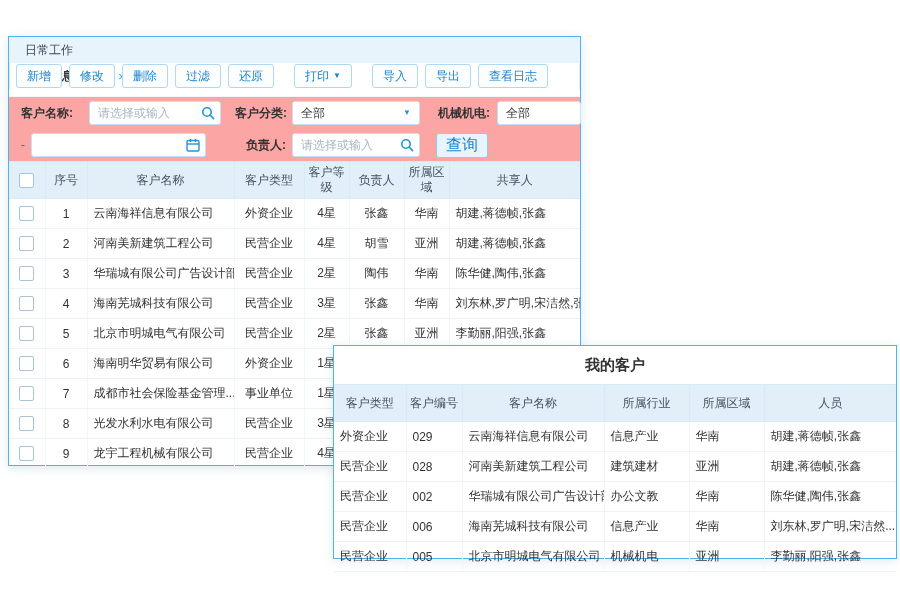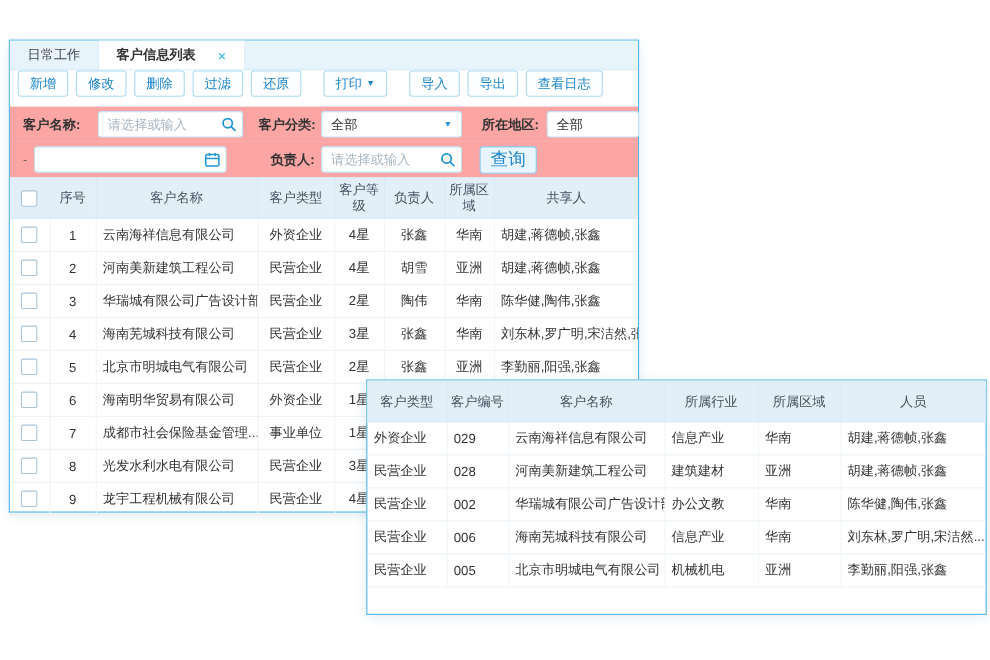--- a/index.html
+++ b/index.html
@@ -6,21 +6,21 @@
   body{
     width:900px;height:600px;position:relative;background:#fff;
     font-family:"Liberation Sans","DejaVu Sans",sans-serif;font-size:12px;color:#333;
     overflow:hidden;
   }
   .window{position:absolute;background:#fff;border:1px solid #4fb4e8;box-shadow:0 2px 10px rgba(70,140,190,.18);box-sizing:border-box;}
   .main-window{left:8px;top:36px;width:573px;height:430px;z-index:1;}
   .my-window{left:333px;top:345px;width:564px;height:214px;z-index:2;}
 
   
-  .tabbar{display:flex;height:26px;background:#e8f4fc;border-bottom:1px solid #cfe8f8;}
+  .tabbar{display:flex;height:26px;background:#e8f4fc;border-bottom:1px solid #cfe8f8;flex-direction:column;}
   .tab{padding:0 16px;line-height:26px;font-size:12px;color:#445;cursor:pointer;}
   .tab.active{background:#fff;color:#333;font-weight:bold;display:flex;align-items:center;gap:20px;border-right:1px solid #d8ecfa;border-left:1px solid #d8ecfa;}
   .tab-close{color:#2ab1e0;font-size:13px;font-weight:normal;line-height:1;cursor:pointer;}
 
   
   .toolbar{height:32px;display:flex;align-items:flex-start;padding:0 7px;gap:7px;background:#fff;border-bottom:1px solid #f0f6fa;}
   .tbtn{height:24px;padding:0 10px;background:#fdfeff;border:1px solid #aed9f3;border-radius:3px;color:#1b84cb;
         font-size:12px;display:inline-flex;align-items:center;gap:4px;cursor:pointer;font-family:inherit;white-space:nowrap;}
   .gap-lg{margin-left:13px;}
   .caret{font-size:8px;color:#1b84cb;line-height:1;}
@@ -100,21 +100,21 @@
               <circle cx="6" cy="6" r="4.2" fill="none" stroke="#2196d3" stroke-width="1.6"></circle>
               <line x1="9.3" y1="9.3" x2="12.6" y2="12.6" stroke="#2196d3" stroke-width="1.6" stroke-linecap="round"></line>
             </svg>
         </span>
       </span>
       <span class="flabel" style="left:226px">客户分类:</span>
       <span class="fselect" style="left:283px;width:128px">
         <span>全部</span>
         <span class="caret">▼</span>
       </span>
-      <span class="flabel" style="left:429px">所在地区:</span>
+      <span class="flabel" style="left:429px">机械机电:</span>
       <span class="fselect" style="left:488px;width:84px">
         <span>全部</span>
       </span>
     </div>
     <div class="frow">
       <span class="dash">-</span>
       <span class="fbox" style="left:22px;width:175px">
         <input type="text" style="">
         <span class="ricon">
           <svg width="14" height="14" viewBox="0 0 14 14">
@@ -251,20 +251,21 @@
           <td class="c-level">4星</td>
           <td class="c-owner link"></td>
           <td class="c-region"></td>
           <td class="c-shared"></td>
         </tr>
       </tbody>
   </table>
 </section>
 
 <section class="window my-window">
+  <div class="my-title">我的客户</div>
   <table class="grid my-grid">
     <colgroup>
       <col style="width:72px">
         <col style="width:56px">
         <col style="width:142px">
       <col style="width:85px">
         <col style="width:75px">
         <col style="width:132px">
     </colgroup>
     <thead>

